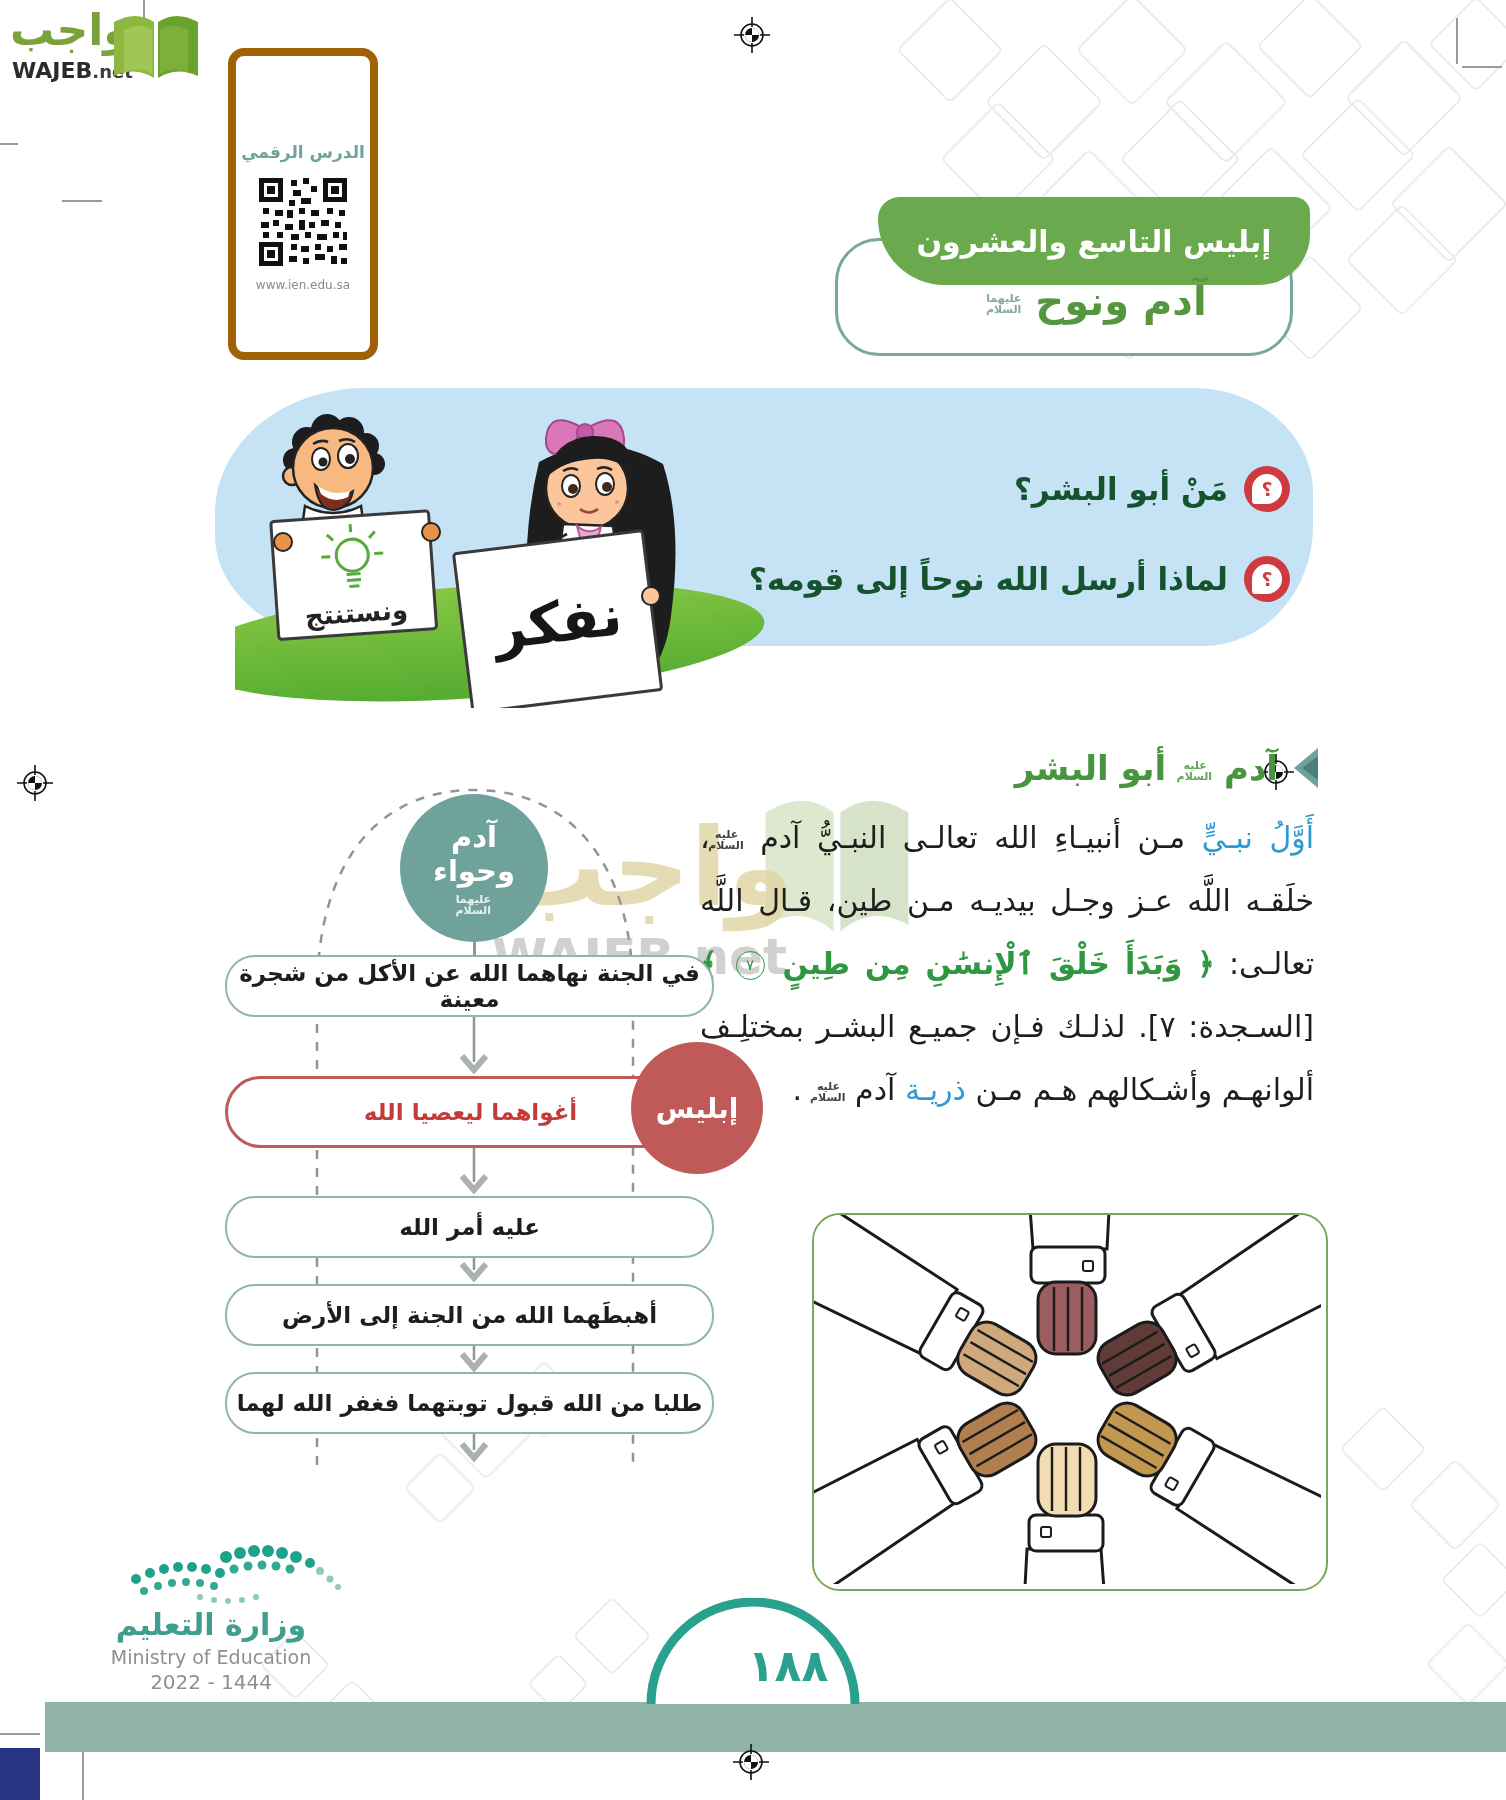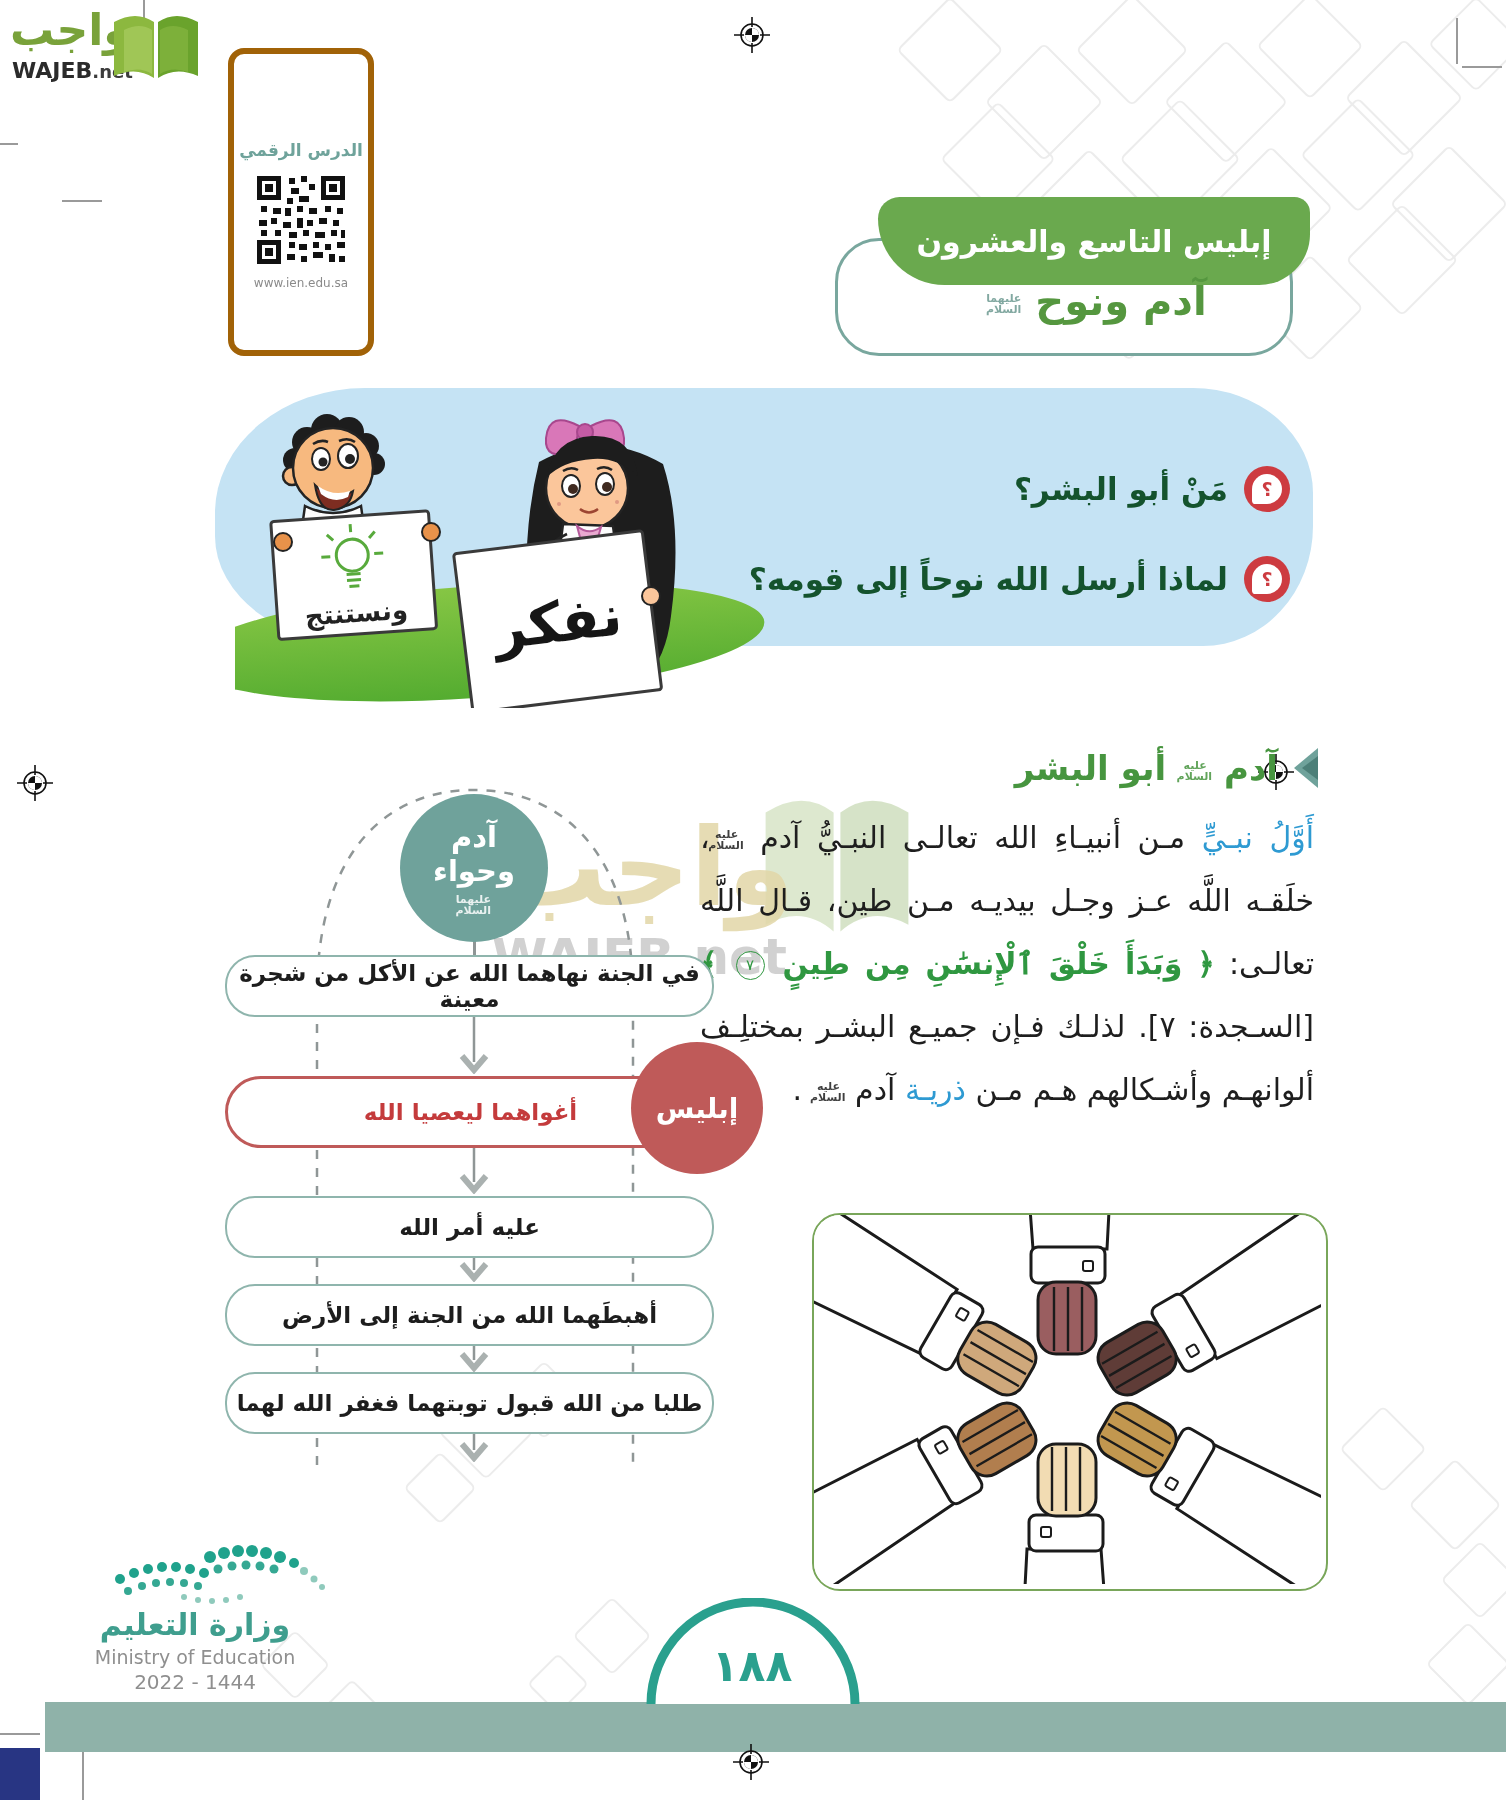--- a/index.html
+++ b/index.html
@@ -8,21 +8,21 @@
   
   .dia{position:absolute;border:2px solid #ececec;transform:rotate(45deg);border-radius:6px;}
   
   .cropline{position:absolute;background:#9a9a9a;}
   
   .wajeb-logo{position:absolute;left:8px;top:6px;width:200px;height:86px;}
   .wajeb-ar{position:absolute;left:2px;top:2px;font-size:44px;font-weight:bold;color:#79a23a;line-height:44px;}
   .wajeb-en{position:absolute;left:4px;top:52px;font-size:22px;font-weight:bold;color:#2b2b2b;}
   .wajeb-en i{font-style:normal;color:#3c3c3c;font-size:18px;}
   
-  .qrbox{position:absolute;left:228px;top:48px;width:134px;height:296px;border:6px solid #a16207;
+  .qrbox{position:absolute;left:228px;top:48px;width:134px;height:296px;border:8px solid #a16207;
          border-radius:16px;background:#fff;text-align:center;}
   .qrbox .qrtitle{margin-top:86px;font-size:17px;font-weight:bold;color:#6fa39b;direction:rtl;}
   .qrbox .qrsvg{margin-top:14px;}
   .qrbox .qrurl{margin-top:6px;font-size:12px;color:#8a8a8a;}
   
   .title-box{position:absolute;left:835px;top:238px;width:452px;height:112px;border:3px solid #79a79e;
              border-radius:44px;background:#fff;}
   .banner{position:absolute;left:878px;top:197px;width:432px;height:88px;background:#6aa94e;
           border-radius:22px 16px 52px 68px;display:flex;align-items:center;justify-content:center;}
   .banner span{color:#fff;font-size:30px;font-weight:bold;direction:rtl;}
@@ -73,28 +73,28 @@
   .result{position:absolute;left:225px;top:1462px;width:485px;height:106px;background:#86a9a1;
           border-radius:46px;display:flex;flex-direction:column;align-items:center;justify-content:center;
           z-index:3;direction:rtl;}
   .result .t1{color:#fff;font-size:33px;font-weight:bold;line-height:40px;}
   .result .t2{color:#2f3e3b;font-size:21px;font-weight:bold;}
   .fc-arrow{position:absolute;left:457px;z-index:2;}
   
   .hands-box{position:absolute;left:812px;top:1213px;width:512px;height:374px;border:2.5px solid #79a65a;
              border-radius:28px;overflow:hidden;background:#fff;z-index:3;}
   
-  .moe{position:absolute;left:80px;top:1545px;width:300px;z-index:4;}
+  .moe{position:absolute;left:96px;top:1545px;width:300px;z-index:4;}
   .moe .ar{font-size:30px;font-weight:bold;color:#3f9e8e;direction:rtl;text-align:center;width:230px;margin-top:62px;}
   .moe .en{font-size:19px;color:#8f8f8f;text-align:center;width:230px;margin-top:4px;}
   .moe .yr{font-size:20px;color:#8f8f8f;text-align:center;width:230px;margin-top:2px;}
   .moe svg{position:absolute;left:34px;top:0;}
   .footer-band{position:absolute;left:45px;top:1702px;width:1461px;height:50px;background:#8fb2a9;z-index:2;}
   .page-arc{position:absolute;left:645px;top:1598px;z-index:3;}
-  .page-num{position:absolute;left:644px;top:1640px;width:216px;text-align:center;z-index:4;
+  .page-num{position:absolute;left:680px;top:1640px;width:216px;text-align:center;z-index:4;
             font-size:44px;font-weight:bold;color:#2aa08e;}
   .blue-square{position:absolute;left:0;top:1748px;width:40px;height:52px;background:#283583;z-index:5;}
 </style>
 </head>
 <body>
 
 <div class="page">
 
   <div class="dia" style="left:912px;top:12px;width:72px;height:72px;"></div>
   <div class="dia" style="left:1002px;top:60px;width:80px;height:80px;"></div>

